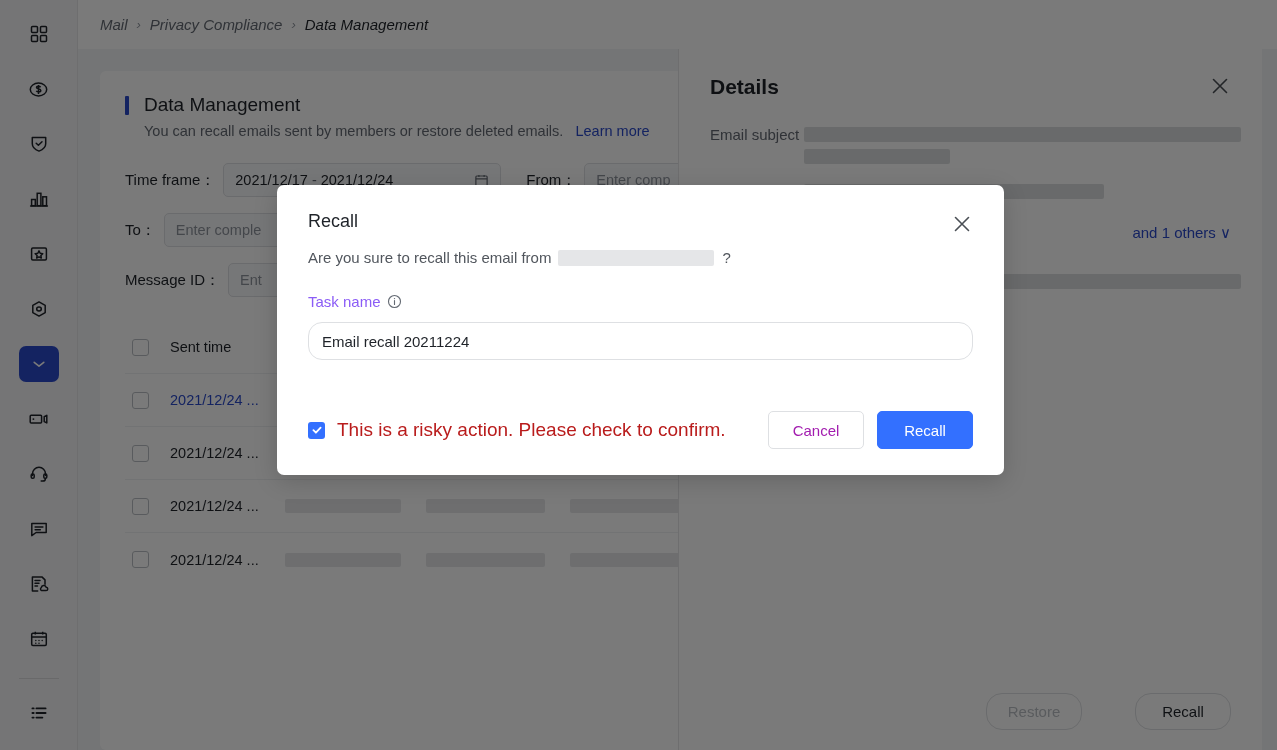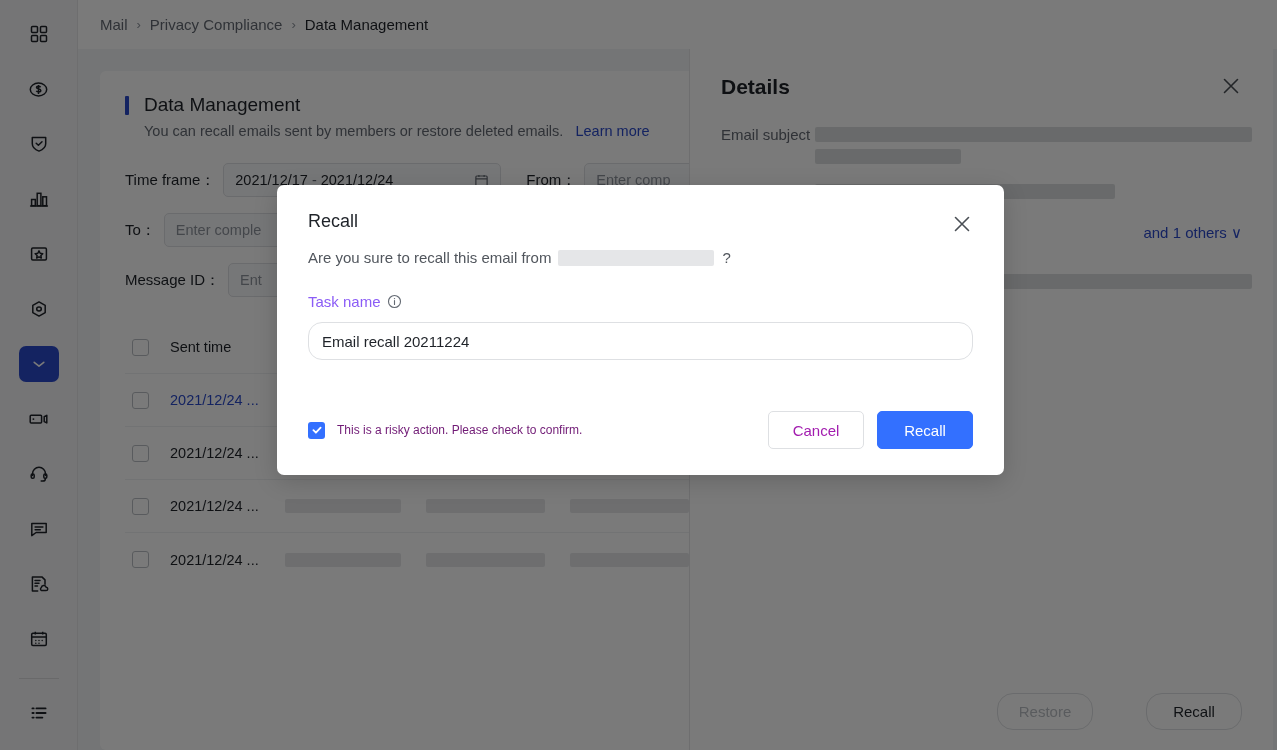--- a/index.html
+++ b/index.html
@@ -47,20 +47,21 @@
     min-width: 0;
     background: #f5f5f7;
   }
 
   .breadcrumb {
     height: 49px; flex: none;
     display: flex; align-items: center;
     padding-left: 22px;
     font-size: 15px; color: #646a73;
     background: #ffffff;
+    font-style: italic;
   }
   .crumb { color: #646a73; }
   .crumb.last { color: #1f2329; }
   .crumb-sep { margin: 0 9px; color: #8f959e; font-size: 13px; }
 
   .page {
     flex: 1;
     background: #f3f4f6;
     padding: 22px 22px 0 22px;
     min-height: 0;
@@ -145,21 +146,21 @@
     border: 1px solid #dee0e3; border-radius: 5px;
     background: #ffffff;
     display: flex; align-items: center; justify-content: center;
     font-size: 14px; color: #646a73;
   }
   .pg.cur { border-color: #2b4acb; color: #2b4acb; }
   .pg.dots { border: none; background: none; letter-spacing: 1px; }
 
   
   .drawer {
-    position: absolute; top: 49px; right: 4px;
+    position: absolute; top: 49px; right: 15px;
     width: 584px; height: 701px;
     background: #ffffff;
     border-left: 1px solid #e6e6e8;
     padding: 26px 31px 0 31px;
     display: flex; flex-direction: column;
   }
   .dw-head {
     display: flex; align-items: flex-start; justify-content: space-between;
   }
   .dw-title { font-size: 21px; font-weight: bold; color: #1f2329; }
@@ -258,21 +259,21 @@
     margin-top: auto; margin-bottom: 26px;
     display: flex; align-items: center; justify-content: space-between;
   }
   .md-check { display: flex; align-items: center; gap: 12px; }
   .cbx {
     width: 17px; height: 17px; flex: none;
     border-radius: 3px; background: #3370ff;
     display: flex; align-items: center; justify-content: center;
     color: #ffffff;
   }
-  .md-check-lbl { font-size: 12px; color: #701a75; }
+  .md-check-lbl { font-size: 19px; color: #b91c1c; }
   .md-btns { display: flex; gap: 13px; }
   .mbtn {
     height: 38px; min-width: 96px;
     border-radius: 5px;
     display: flex; align-items: center; justify-content: center;
     font-size: 15px; cursor: pointer;
   }
   .mbtn.ghost { border: 1px solid #dee0e3; background: #ffffff; color: #a21caf; }
   .mbtn.primary { background: #3370ff; color: #ffffff; border: 1px solid #3370ff; }
 </style>

